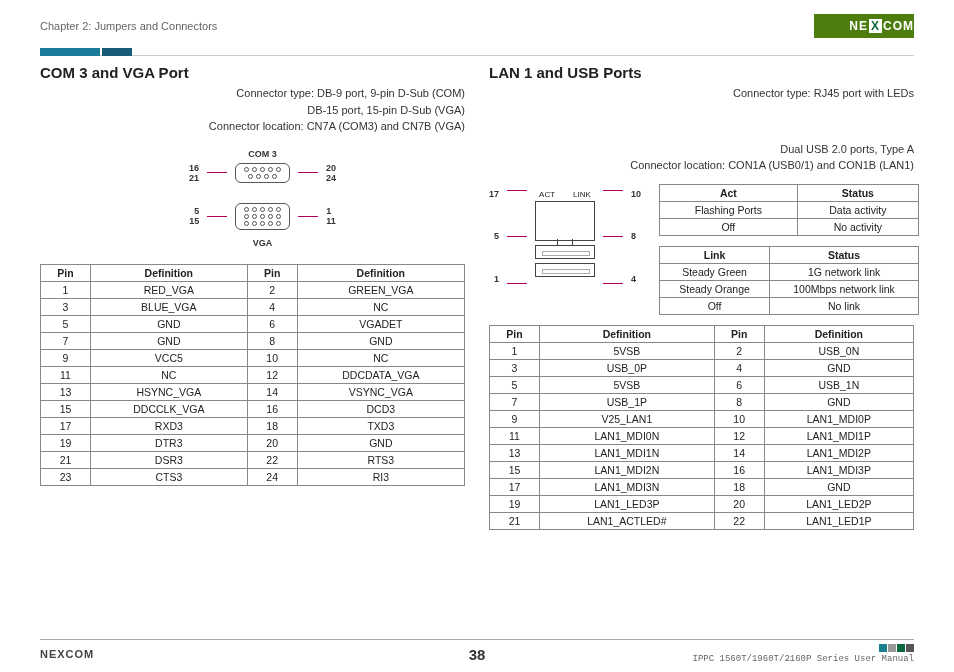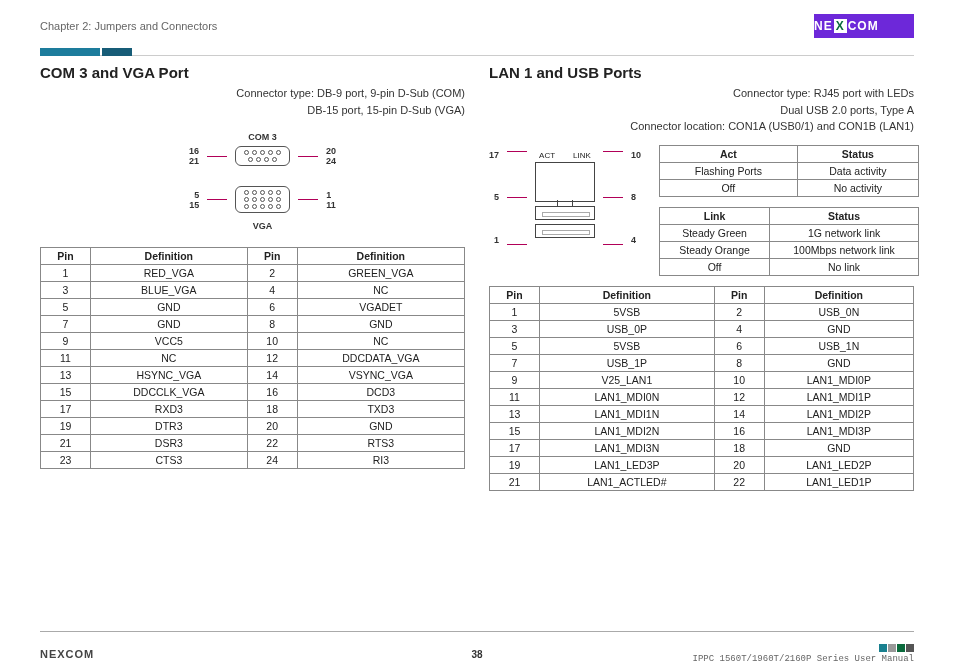--- a/index.html
+++ b/index.html
@@ -9,21 +9,21 @@
     color: #222;
     width: 954px;
     height: 672px;
     padding: 14px 40px 10px 40px;
     font-size: 11px;
     position: relative;
   }
   .topbar { display:flex; justify-content:space-between; align-items:center; margin-bottom:6px;gap:41px;}
   .chapter { font-size: 11px; color:#666; }
   .logo-top {
-    background:#6d28d9; color:#fff; text-align:left;
+    background:#4d7c0f; color:#fff; text-align:right;
     width:100px; height:24px; line-height:24px; font-weight:bold;
     letter-spacing:1px; font-size:12px;
     font-family: Arial, sans-serif;
   }
   .logo-top .x { background:#fff;color:#0a6a3c;padding:0 2px;margin:0 1px;}
   .rule1 { height:12px; border-bottom:1px solid #ccc; margin-bottom:8px; position:relative;}
   .rule1::before{content:"";position:absolute;left:0;bottom:-1px;width:60px;height:8px;background:#1d7c9c;}
   .rule1::after{content:"";position:absolute;left:62px;bottom:-1px;width:30px;height:8px;background:#175c77;}
 
   .page { display:flex; gap:24px; }
@@ -60,25 +60,25 @@
   
   table { border-collapse:collapse; width:100%; font-size:10.5px; }
   th, td { border:1px solid #888; padding:2px 8px; text-align:center; }
   th { font-weight:bold; background:#fff;}
   .small-table { width:260px; margin-bottom:10px;}
   .pin-table th:nth-child(1),.pin-table th:nth-child(3){width:50px;}
   .right-top{display:flex;gap:18px;align-items:flex-start;}
 
   .footer {
     position:absolute; left:40px;right:40px; bottom:8px;
-    border-top:1px solid #aaa; padding-top:12px;
+    border-top:1px solid #aaa; padding-top:4px;
     display:flex; justify-content:space-between; align-items:center;
     font-size:9px;color:#666;
   }
-  .footer .pagenum{position:absolute;left:50%;transform:translateX(-50%);font-weight:bold;font-size:10px;color:#333;}
+  .footer .pagenum{position:absolute;left:50%;transform:translateX(-50%);font-weight:bold;font-size:15px;color:#333;}
   .footer-logo{font-weight:bold;font-size:11px;color:#444;letter-spacing:1px;}
   .footer-squares{display:flex;gap:1px;}
   .footer-squares span{width:8px;height:8px;display:inline-block;}
   .sq1{background:#19808f;} .sq2{background:#999;} .sq3{background:#0a6a3c;} .sq4{background:#555;}
 </style>
 </head>
 <body>
 
 <div class="topbar">
   <div class="chapter">Chapter 2: Jumpers and Connectors</div>
@@ -86,20 +86,21 @@
 </div>
 <div class="rule1"></div>
 
 <div class="page">
 
   <div class="col">
     <h2>COM 3 and VGA Port</h2>
     <div class="meta">
       <div>Connector type: DB-9 port, 9-pin D-Sub (COM)</div>
       <div style="padding-left:84px;">DB-15 port, 15-pin D-Sub (VGA)</div>
+      <div>Connector location: CN7A (COM3) and CN7B (VGA)</div>
     </div>
 
     <div class="diagram-stack">
       <div class="diagram-label">COM 3</div>
       <div class="diagram-row">
         <div style="text-align:right">
           <div class="pinnum">16</div>
           <div class="pinnum">21</div>
         </div>
         <div class="lead"></div>
@@ -248,21 +249,21 @@
             <td>RI3</td>
           </tr>
         </tbody>
     </table>
   </div>
 
   <div class="col">
     <h2>LAN 1 and USB Ports</h2>
     <div class="meta">
       <div>Connector type: RJ45 port with LEDs</div>
-      <div style="padding-left:84px;">Dual USB 2.0 ports, Type A</div>
+      <div style="padding-left:84px;margin-top:39px;">Dual USB 2.0 ports, Type A</div>
       <div>Connector location: CON1A (USB0/1) and CON1B (LAN1)</div>
     </div>
 
     <div class="right-top">
       <div class="port-wrap">
         <div class="side-nums" style="text-align:right;">
           <span>17</span>
           <span>5</span>
           <span>1</span>
         </div>

